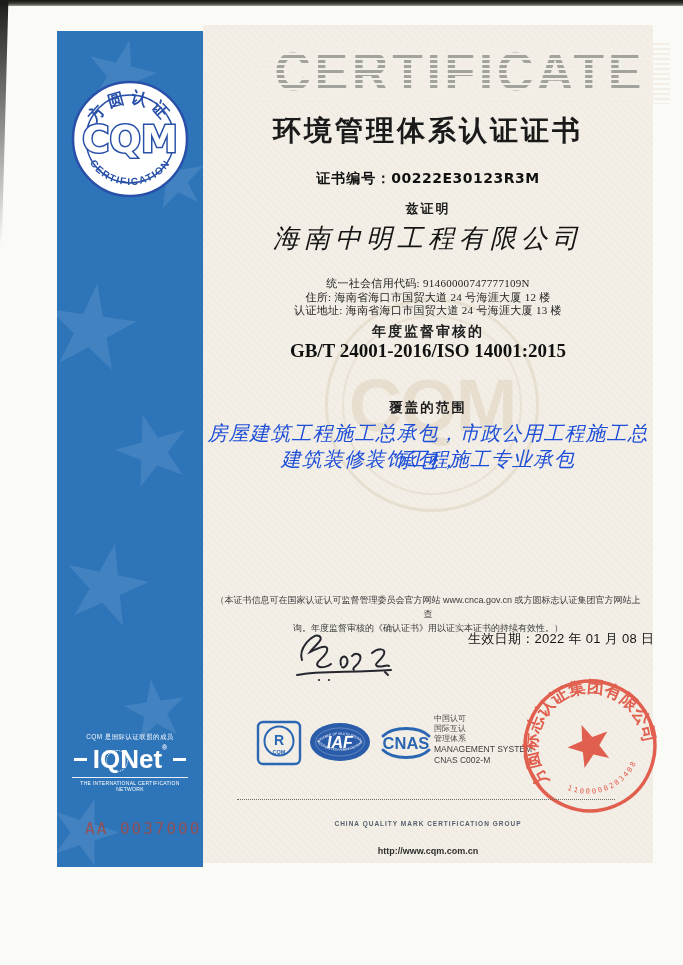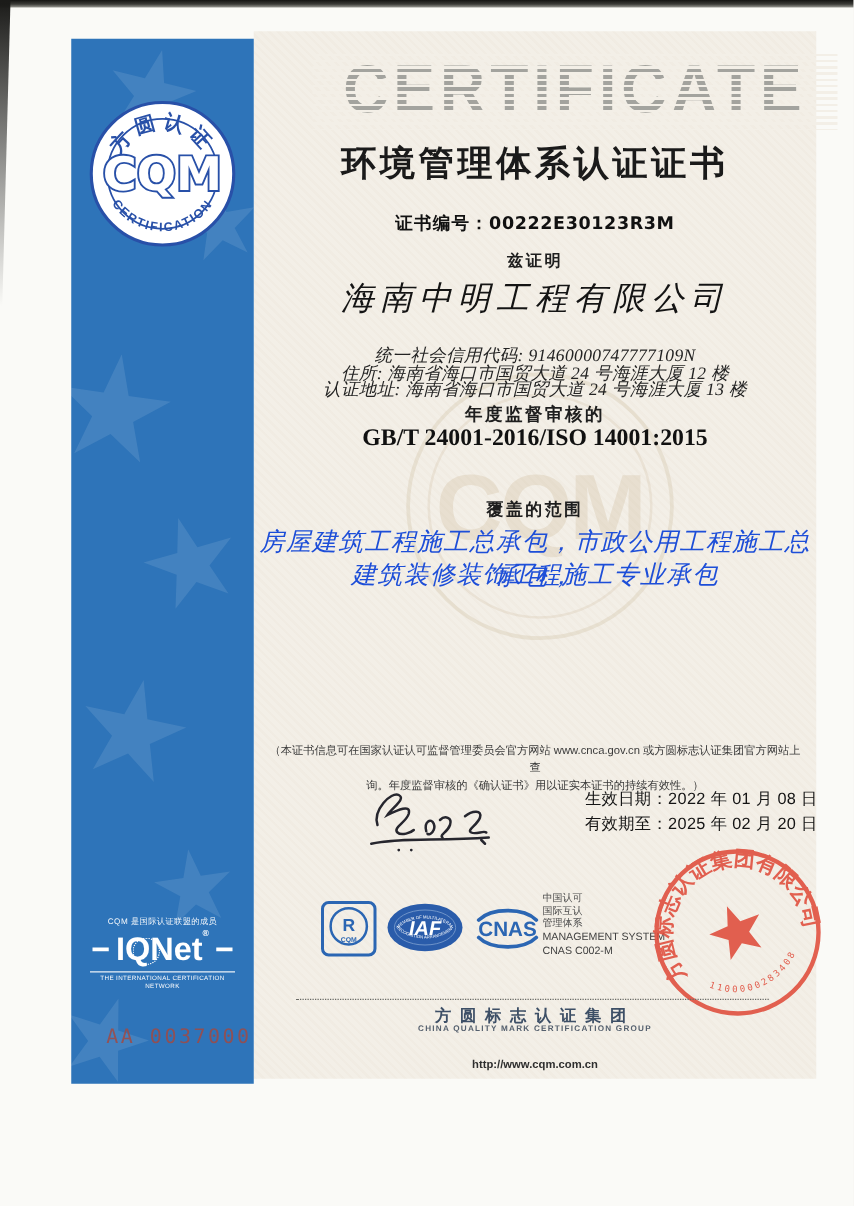--- a/index.html
+++ b/index.html
@@ -55,21 +55,21 @@
     background:repeating-linear-gradient(180deg,rgba(243,239,231,0) 0 3px,#f3efe7 3px 5px);}
 
   .center-col{position:absolute;left:203px;width:450px;text-align:center;color:#1e1e1e;}
   .title{top:112px;font-size:28px;font-weight:bold;letter-spacing:3px;color:#1a1a1a;}
   .certno{top:170px;font-size:14px;color:#111;}
   .certno .lbl{font-weight:bold;letter-spacing:1px;}
   .certno .val{font-family:"DejaVu Sans",sans-serif;font-weight:600;letter-spacing:.5px;}
   .certify{top:200px;font-size:13px;font-weight:bold;letter-spacing:2px;}
   .company{top:221px;font-family:"Liberation Serif",serif;font-style:italic;
     font-size:26px;letter-spacing:5px;color:#141414;}
-  .infoline{font-family:"Liberation Serif",serif;font-size:14px;color:#232323;letter-spacing:.3px;font-style:italic;}
+  .infoline{font-family:"Liberation Serif",serif;font-size:11px;color:#232323;letter-spacing:.3px;}
   .info1{top:276px;} .info2{top:290px;} .info3{top:303px;}
   .conform{top:323px;font-size:14px;font-weight:bold;letter-spacing:2px;}
   .standard{top:340px;font-family:"Liberation Serif",serif;font-weight:bold;font-size:19px;color:#111;}
   .scopelbl{top:399px;font-size:13.5px;font-weight:bold;letter-spacing:2px;}
   .scope{font-family:"Liberation Serif",serif;font-style:italic;font-size:20px;letter-spacing:1px;color:#1d4ed8;}
   .scope1{top:420px;} .scope2{top:446px;}
   .note{top:594px;left:213px;width:430px;font-size:9px;line-height:1.55;color:#3a3a3a;text-align:center;position:absolute;}
 
   .signature{position:absolute;left:288px;top:626px;}
   .dates{position:absolute;left:468px;top:629px;font-size:13px;font-weight:normal;color:#141414;line-height:1.55;letter-spacing:.3px;}
@@ -179,21 +179,20 @@
       <path d="M84,27 C90,22 98,22 96,28 C94,34 85,38 89,40 C93,42 99,38 101,40"></path>
       <path d="M97,46 l3,3"></path>
       <path d="M9,49 C32,44 62,47 103,44"></path>
     </g>
     <circle cx="31" cy="54" r="1.1" fill="#26262e"></circle>
     <circle cx="41" cy="54" r="1.1" fill="#26262e"></circle>
   </svg>
 
   <div class="dates">
     <div>生效日期：2022 年 01 月 08 日</div>
-    <div>有效期至：2025 年 02 月 20 日</div>
   </div>
 
   <div class="marks-row">
 
     <svg class="rcqm" width="46" height="46" viewBox="0 0 46 46">
       <rect x="2" y="2" width="42" height="42" rx="5" fill="none" stroke="#2b66b3" stroke-width="2.4"></rect>
       <circle cx="23" cy="21" r="14.5" fill="none" stroke="#2b66b3" stroke-width="2"></circle>
       <text x="23" y="25" text-anchor="middle" font-size="14" font-weight="bold" fill="#2b66b3" font-family="Liberation Sans,sans-serif">R</text>
       <text x="23" y="33.5" text-anchor="middle" font-size="5.5" font-weight="bold" fill="#2b66b3" font-family="Liberation Sans,sans-serif">CQM</text>
     </svg>
@@ -238,19 +237,18 @@
     <text font-size="16.5" font-weight="bold" fill="#e0503f" font-family="Liberation Sans,sans-serif">
       <textPath href="#stampRing" startOffset="50%" text-anchor="middle">方圆标志认证集团有限公司</textPath>
     </text>
     <text font-size="7" fill="#e0503f" letter-spacing="2" font-family="DejaVu Sans Mono,monospace">
       <textPath href="#stampBot" startOffset="50%" text-anchor="middle">1100000283408</textPath>
     </text>
     <path d="M70,48 L75.3,62.7 L90.9,63.2 L78.6,72.8 L82.9,87.8 L70,79 L57.1,87.8 L61.4,72.8 L49.1,63.2 L64.7,62.7 Z" fill="#e0503f"></path>
   </svg>
 
   <div class="divider"></div>
-  <div class="center-col group-cn">方圆标志认证集团</div>
   <div class="center-col group-en">CHINA QUALITY MARK CERTIFICATION GROUP</div>
   <div class="center-col url">http://www.cqm.com.cn</div>
 
   <div class="edge-top"></div>
   <div class="edge-left"></div>
 </div>
 
 </body></html>

